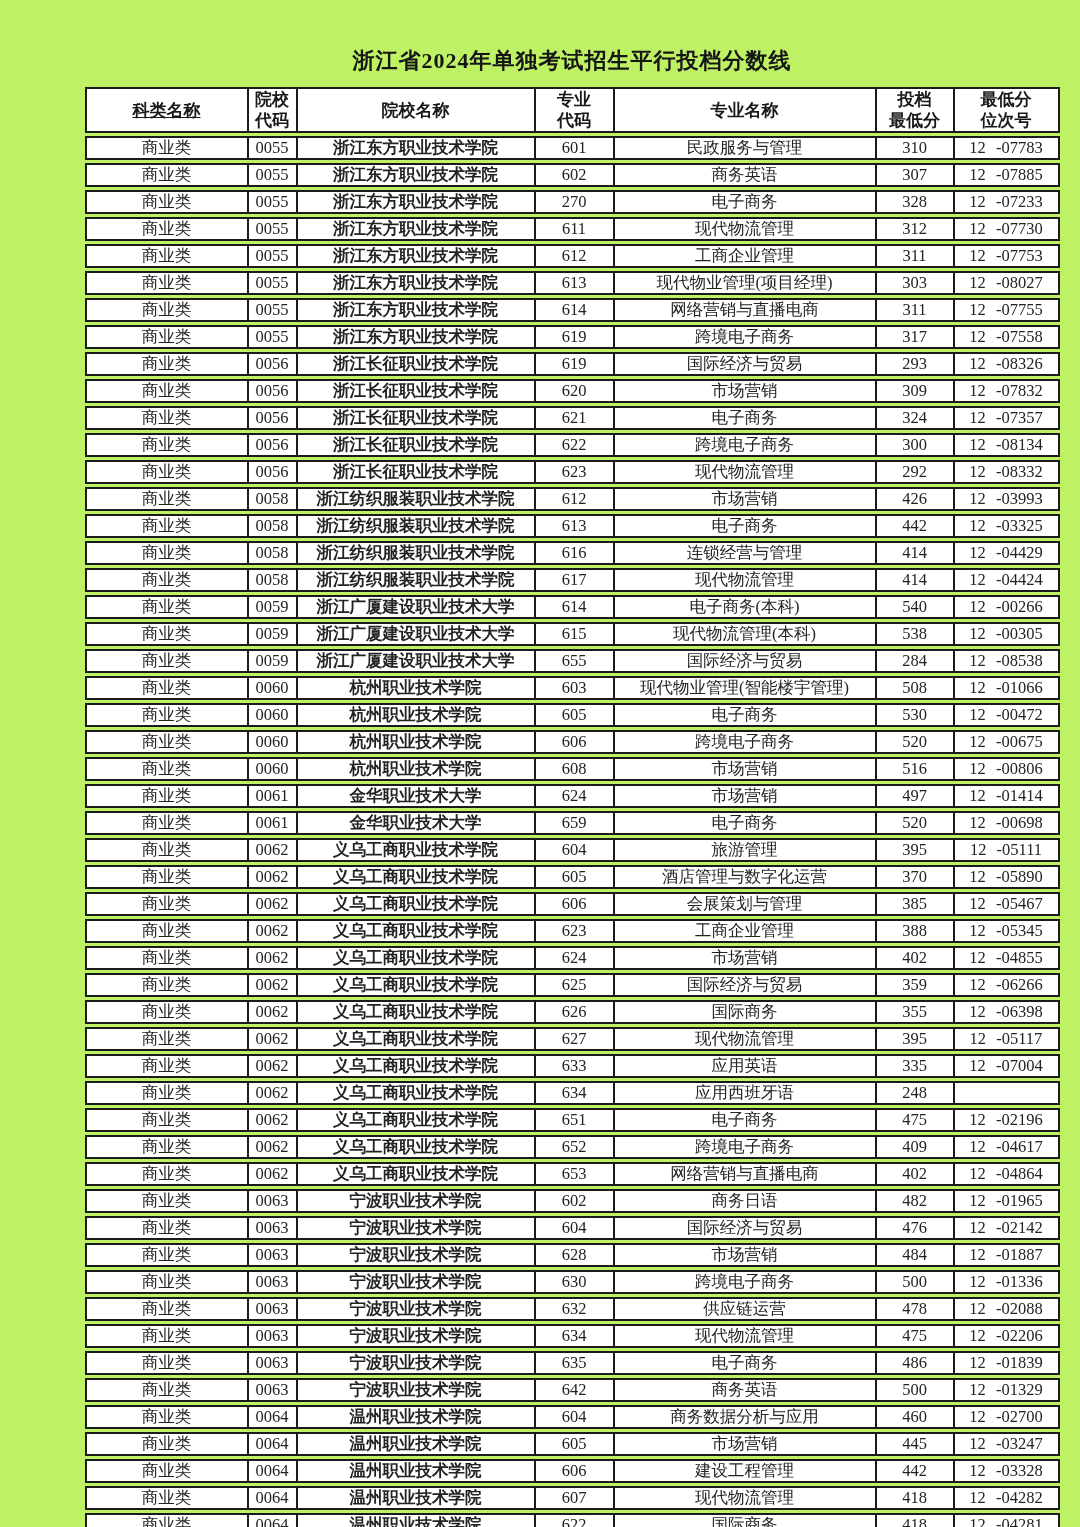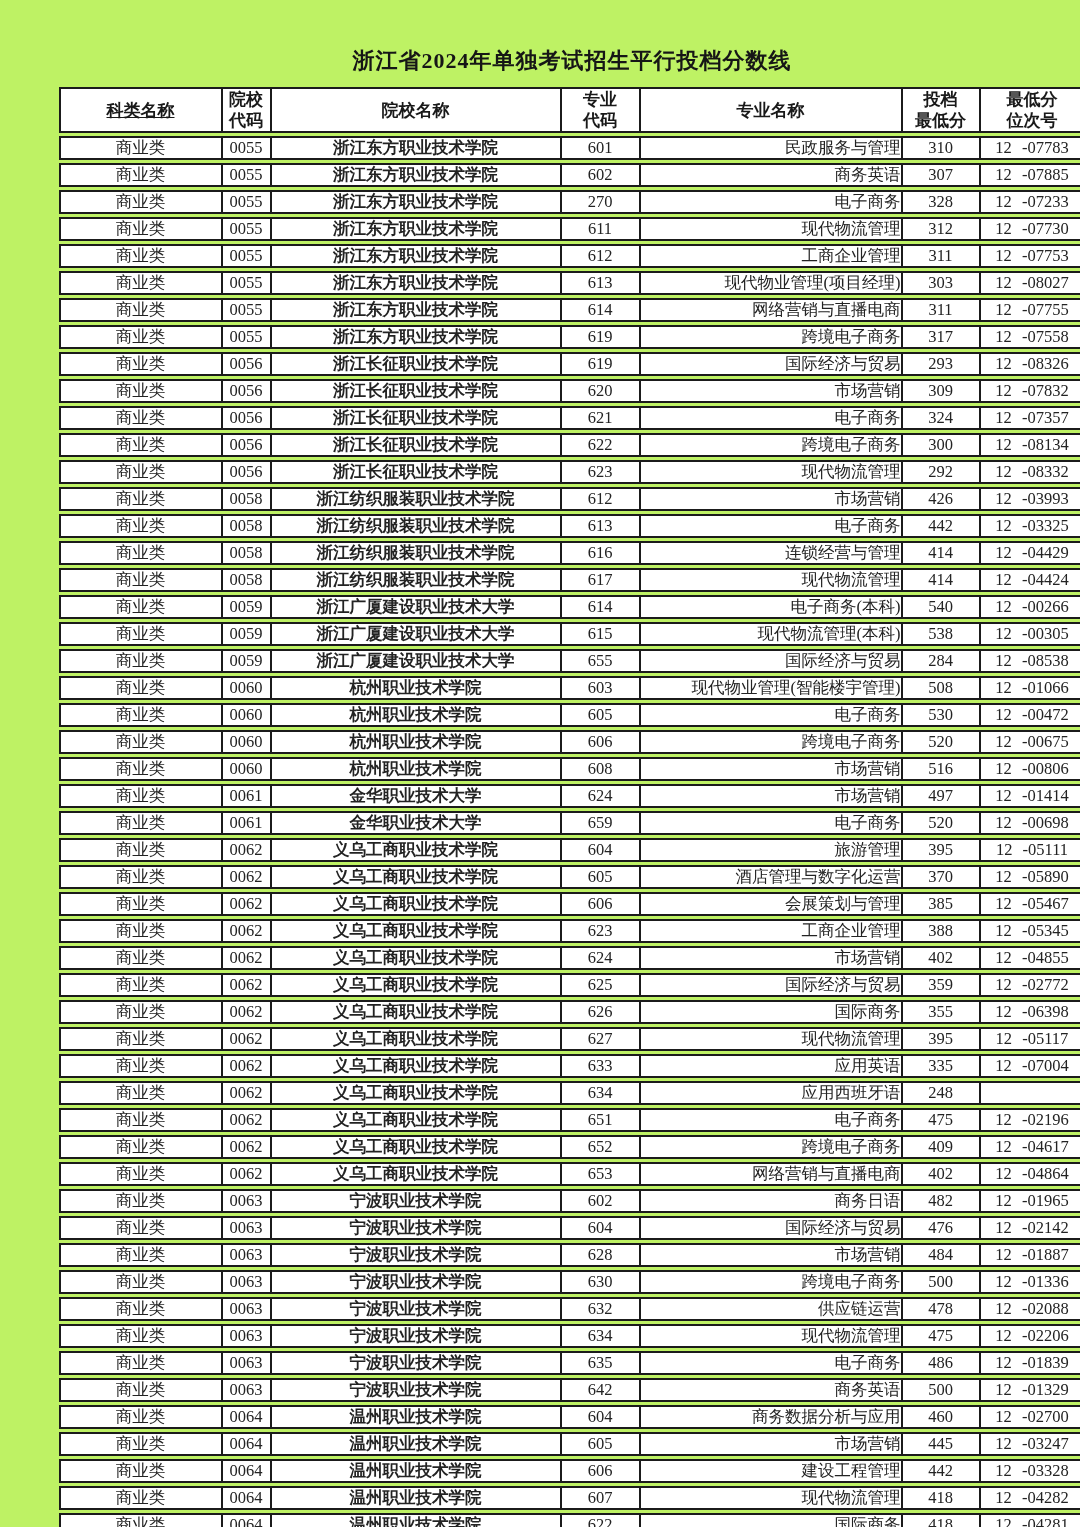--- a/index.html
+++ b/index.html
@@ -58,29 +58,29 @@
   }
   .score-table td {
     height: 20px;
     font-size: 16.5px;
     line-height: 20px;
     color: #232323;
   }
   
   .w0 { width: 162px; text-decoration: underline; }
   .w1 { width: 49px;  }
-  .w2 { width: 290px; }
+  .w2 { width: 238px; }
   .w3 { width: 79px;  }
   .w4 { width: 262px; }
   .w5 { width: 78px;  }
   .w6 { width: 107px; }
   
   .c0, .c1, .c3, .c5, .c6 { text-align: center; }
   .c2 { text-align: center; padding-left: 3px; font-weight: bold; }
-  .c4 { text-align: right; padding-left: 4px; }
+  .c4 { text-align: center; padding-left: 4px; }
   .c6 { word-spacing: 6px; }
 </style>
 </head>
 <body>
 
 <div class="page">
 
   <h1 class="title">浙江省2024年单独考试招生平行投档分数线</h1>
 
   <table class="score-table">
@@ -379,21 +379,21 @@
           <td class="c5">402</td>
           <td class="c6">12 -04855</td>
         </tr>
         <tr>
           <td class="c0">商业类</td>
           <td class="c1">0062</td>
           <td class="c2">义乌工商职业技术学院</td>
           <td class="c3">625</td>
           <td class="c4">国际经济与贸易</td>
           <td class="c5">359</td>
-          <td class="c6">12 -02772</td>
+          <td class="c6">12 -06266</td>
         </tr>
         <tr>
           <td class="c0">商业类</td>
           <td class="c1">0062</td>
           <td class="c2">义乌工商职业技术学院</td>
           <td class="c3">626</td>
           <td class="c4">国际商务</td>
           <td class="c5">355</td>
           <td class="c6">12 -06398</td>
         </tr>

